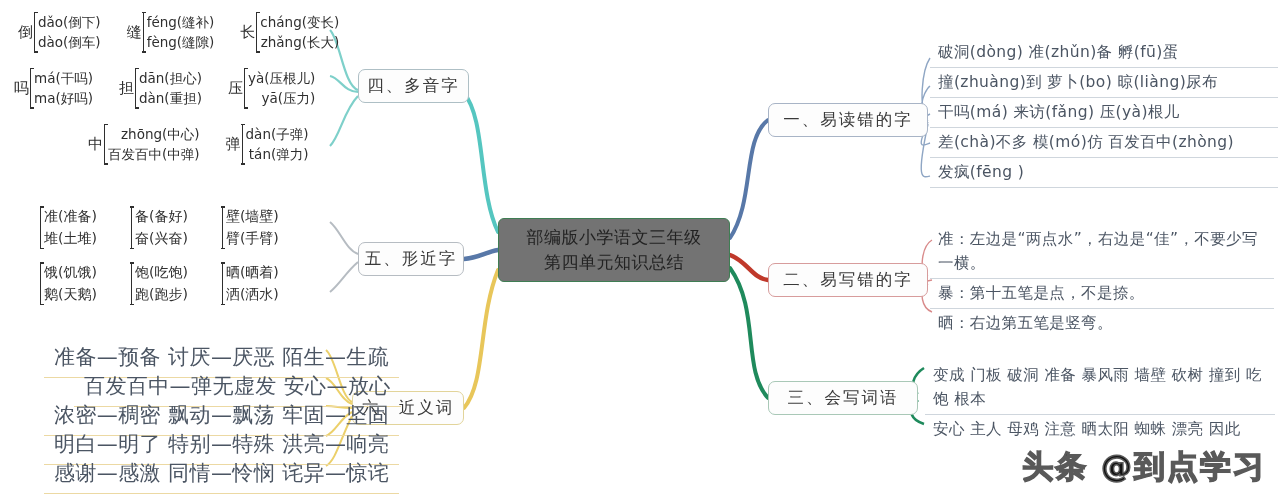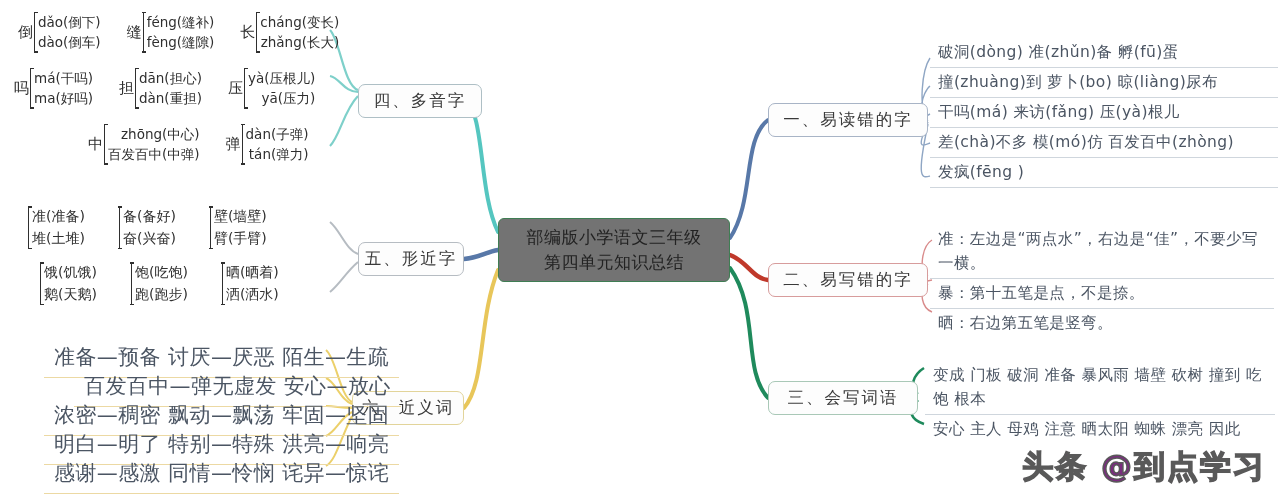--- a/index.html
+++ b/index.html
@@ -22,21 +22,21 @@
 
   
   .branch-label{
     border:1.3px solid #b9bfc4;border-radius:7px;background:#fdfdfd;
     display:flex;align-items:center;justify-content:center;
     color:#3a3a3a;font-size:16.5px;letter-spacing:2px;height:34px;
   }
   .lbl-1{left:768px;top:103px;width:160px;border-color:#a8b4c6;}
   .lbl-2{left:768px;top:263px;width:160px;border-color:#d79c9c;}
   .lbl-3{left:768px;top:381px;width:150px;border-color:#a9c8b7;}
-  .lbl-4{left:358px;top:84px;width:124px;border-color:#aebfc5;}
+  .lbl-4{left:358px;top:69px;width:111px;border-color:#aebfc5;}
   .lbl-5{left:358px;top:242px;width:106px;border-color:#b6bcc2;}
   .lbl-6{left:352px;top:391px;width:112px;border-color:#e2d49a;}
 
   
   .leaf{
     color:#4b5563;font-size:15.5px;line-height:1.55;letter-spacing:.4px;
     padding:2px 4px 3px 8px;
   }
   .leaf.line-under{border-bottom:1px solid #cfd6dd;}
 
@@ -72,21 +72,21 @@
   
   .syn{
     position:absolute;color:#4b5563;font-size:21px;line-height:1.6;letter-spacing:.4px;
     padding:1px 10px 2px 10px;white-space:nowrap;
   }
   .syn.u{border-bottom:1px solid #ecd9a3;}
 
   .watermark{
     position:absolute;right:14px;bottom:8px;
     font-size:31px;letter-spacing:2px;font-weight:bold;
-    color:#701a75;
+    color:#000000;
     -webkit-text-stroke:1.4px #4b4b4b;
     text-shadow:0 0 1px rgba(90,90,90,.55);
     opacity:.92;white-space:nowrap;
   }
 </style>
 </head>
 <body>
 
 <div id="canvas">
 
@@ -222,21 +222,21 @@
         <span>dàn(子弹)</span>
         <span>tán(弹力)</span>
       </span>
     </div>
   </div>
 
   <div class="node branch-label lbl-5">
     <span>五、形近字</span>
   </div>
 
-  <div class="pair-row" style="left:28px;top:206px;">
+  <div class="pair-row" style="left:40px;top:206px;">
     <div class="pair-item">
       <span class="pair-vals">
         <span>准(准备)</span>
         <span>堆(土堆)</span>
       </span>
     </div>
     <div class="pair-item">
       <span class="pair-vals">
         <span>备(备好)</span>
         <span>奋(兴奋)</span>

